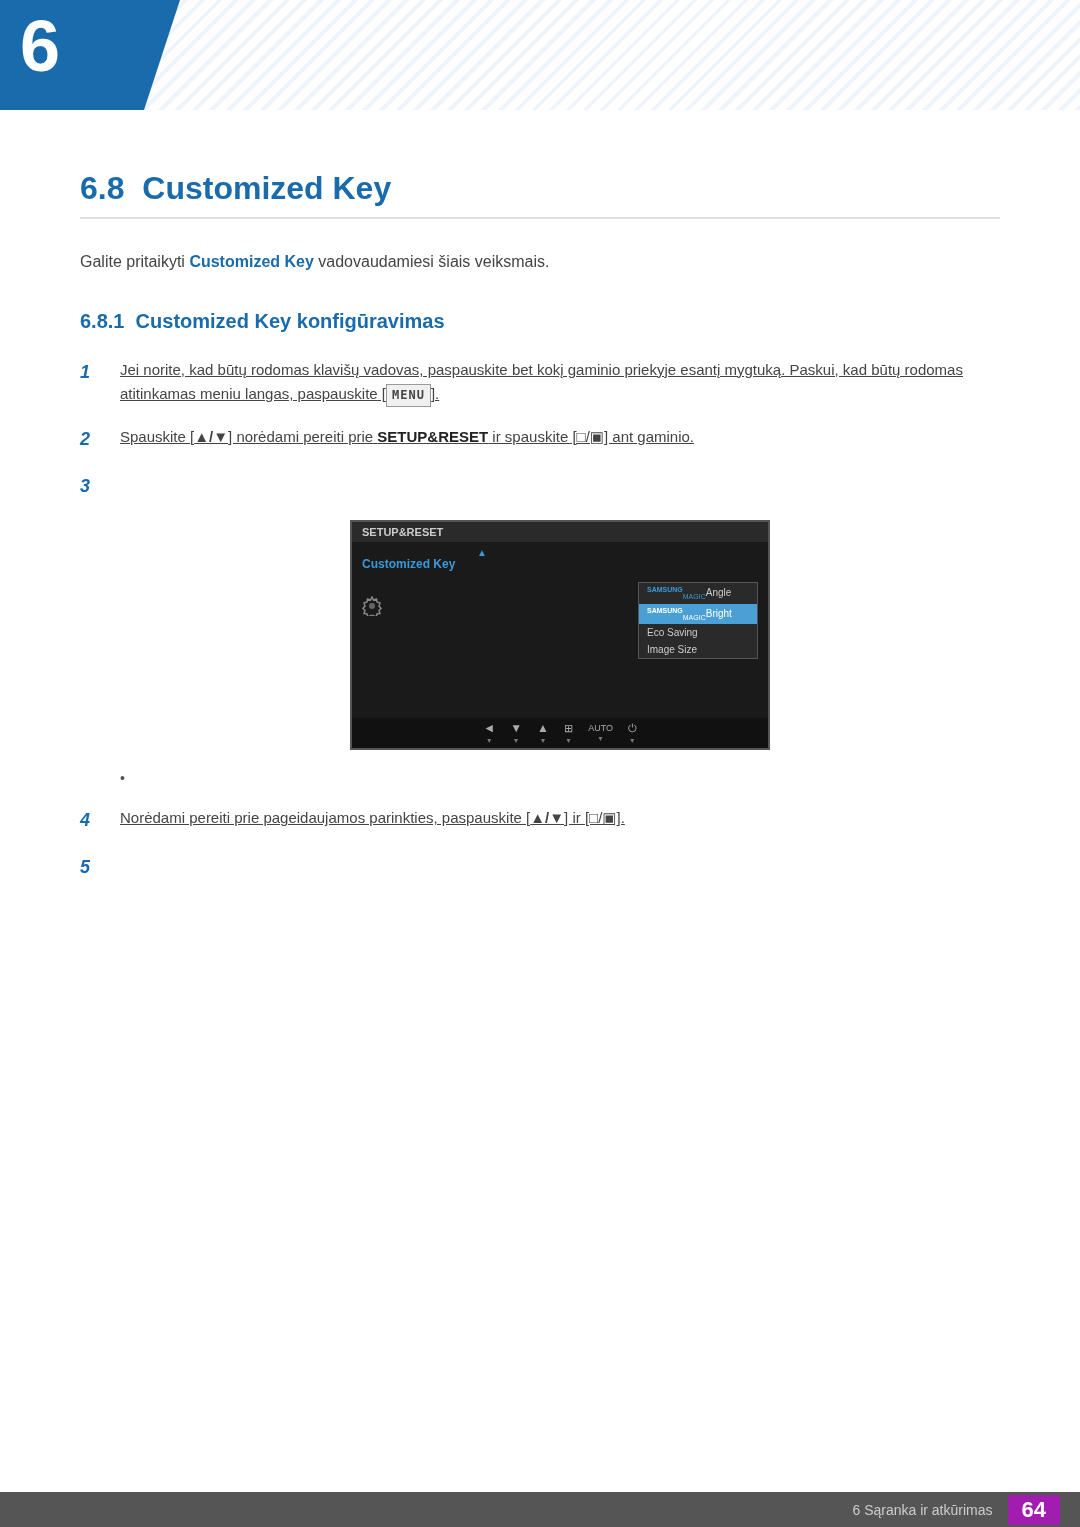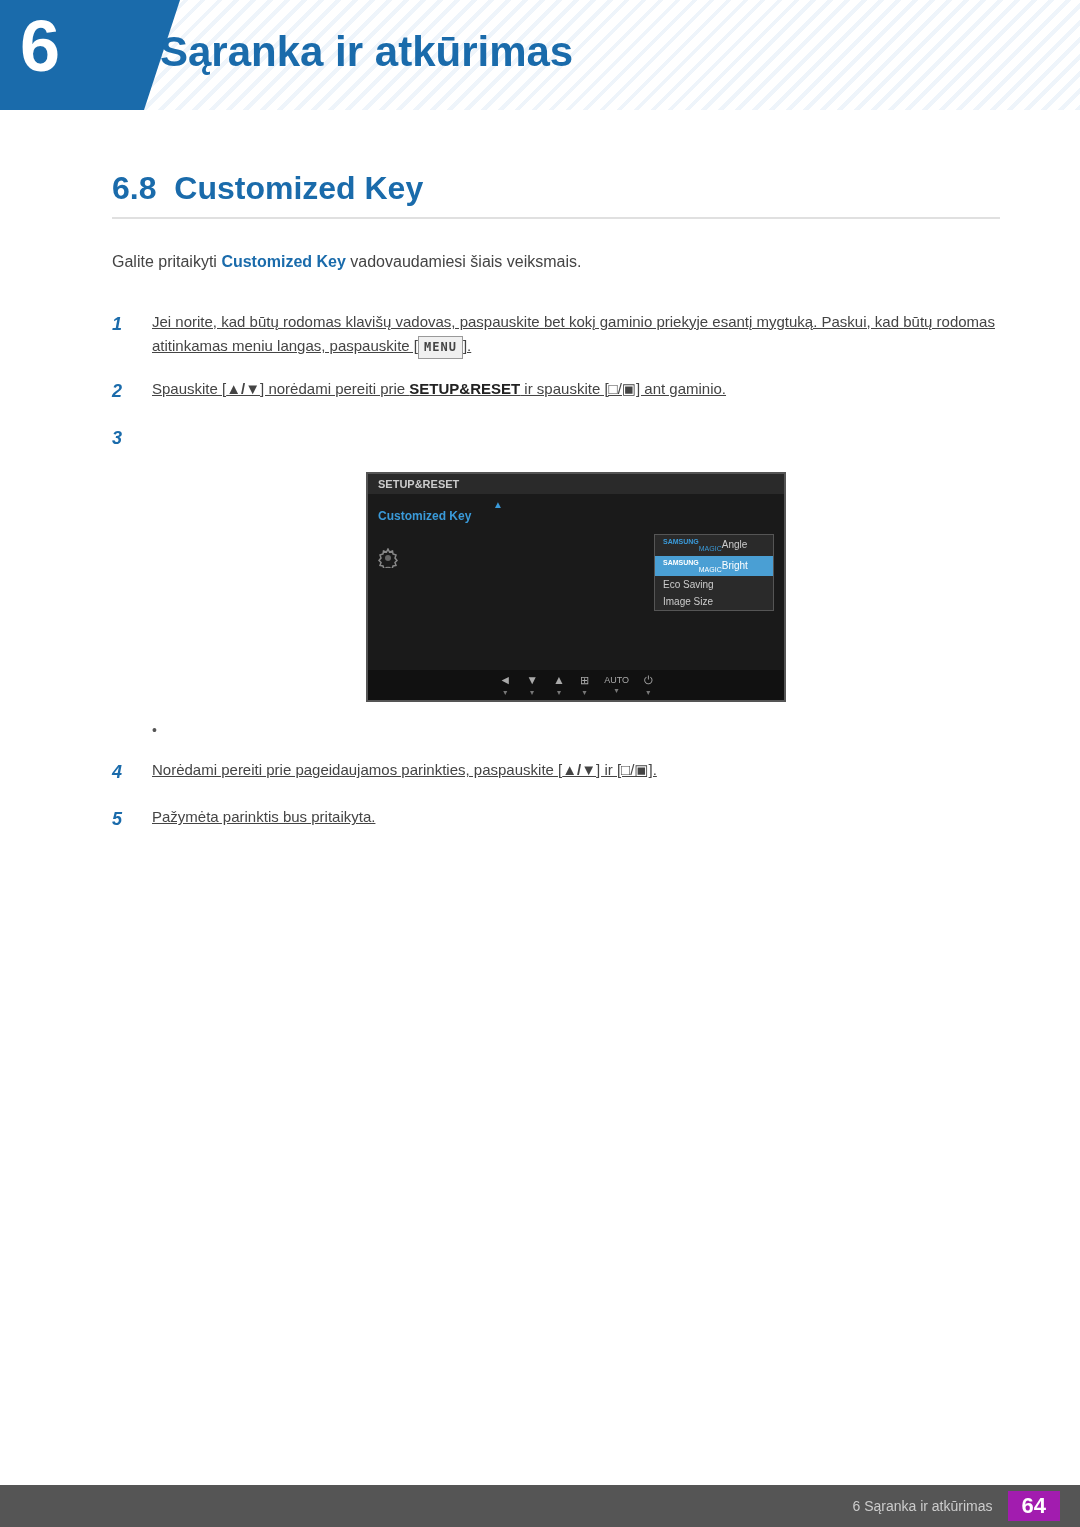--- a/index.html
+++ b/index.html
@@ -59,21 +59,20 @@
       position: absolute;
       top: 28px;
       left: 160px;
       font-size: 42px;
       font-weight: bold;
       color: #1a6bab;
     }
 
     .content {
       padding: 0 80px 80px 80px;
-      margin-left: 32px;
     }
 
     
     .section-title {
       font-size: 32px;
       font-weight: bold;
       color: #1a6bab;
       margin-bottom: 30px;
       padding-bottom: 10px;
       border-bottom: 2px solid #e0e0e0;
@@ -261,21 +260,21 @@
       color: #1a6bab;
       font-size: 13px;
     }
 
     
     .page-footer {
       position: absolute;
       bottom: 0;
       left: 0;
       right: 0;
-      height: 42px;
+      height: 35px;
       background: #555;
       display: flex;
       align-items: center;
       justify-content: flex-end;
       padding: 0 20px;
       color: #fff;
     }
 
     .footer-text {
       font-size: 14px;
@@ -332,33 +331,35 @@
       color: #aaa;
     }
   </style>
 </head>
 <body>
 
 <div class="chapter-header">
   <div class="chapter-header-stripe"></div>
   <div class="chapter-header-bg"></div>
   <span class="chapter-number">6</span>
-  <span class="chapter-title">Sąranka ir atkūrimas</span>
 </div>
 
 <div class="content">
 
   <div class="section-title">
     <span>6.8</span>&nbsp;&nbsp;<span>Customized Key</span>
   </div>
 
   <p class="intro-text">
     <span>Galite pritaikyti </span><strong>Customized Key</strong><span> vadovaudamiesi šiais veiksmais.</span>
   </p>
 
+  <div class="subsection-title">
+    <span>6.8.1</span>&nbsp;&nbsp;<span>Customized Key konfigūravimas</span>
+  </div>
 
   <ol class="steps-list">
 
     <li class="step-item">
       <span class="step-number">1</span>
       <span class="step-text">
         Jei norite, kad būtų rodomas klavišų vadovas, paspauskite bet kokį gaminio priekyje esantį mygtuką.
         Paskui, kad būtų rodomas atitinkamas meniu langas, paspauskite [<span class="menu-key">MENU</span>].
       </span>
     </li>
@@ -457,23 +458,20 @@
 
     <li class="step-item">
       <span class="step-number">4</span>
       <span class="step-text">
         Norėdami pereiti prie pageidaujamos parinkties, paspauskite [<strong>▲/▼</strong>] ir [□/▣].
       </span>
     </li>
 
     <li class="step-item">
       <span class="step-number">5</span>
-      <span class="step-text">
-        Pažymėta parinktis bus pritaikyta.
-      </span>
     </li>
 
   </ol>
 
 </div>
 
 <div class="page-footer">
   <span class="footer-text">6 Sąranka ir atkūrimas</span>
   <span class="footer-page">64</span>
 </div>

